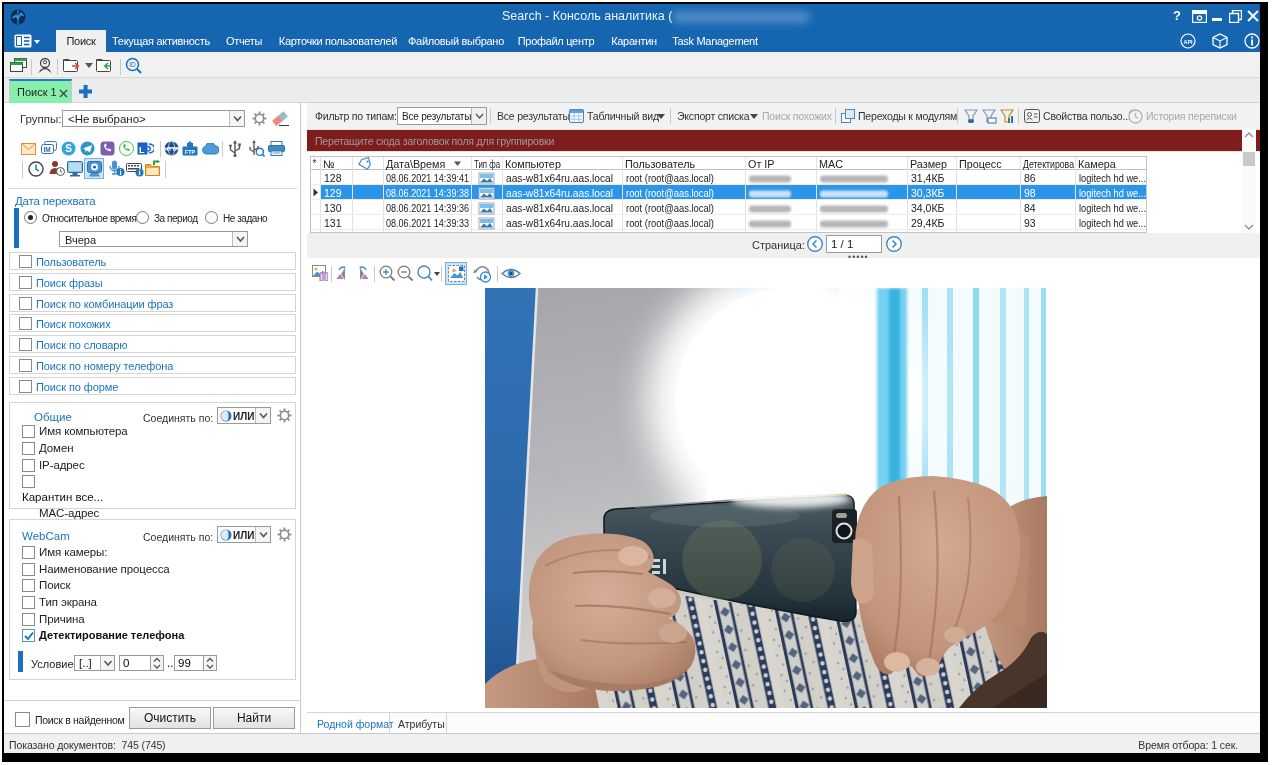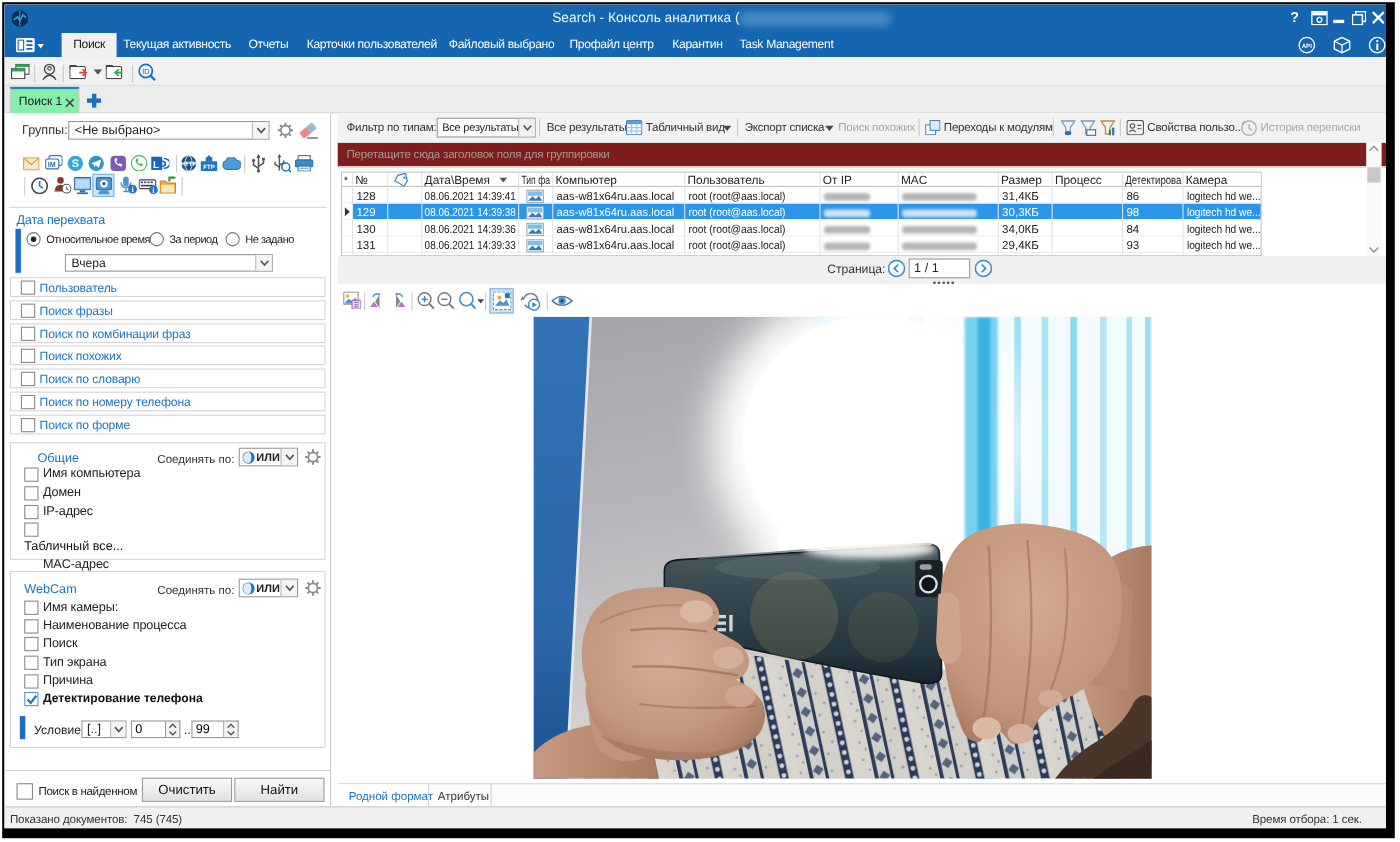--- a/index.html
+++ b/index.html
@@ -364,21 +364,21 @@
             </g>
           </svg>
   <span class="cb" style="left:12px;top:22px;"></span>
           <span class="abs" style="left:29px;top:22px;font-size:11.5px;letter-spacing:-0.1px;color:#222;">Имя компьютера</span>
   <span class="cb" style="left:12px;top:39px;"></span>
           <span class="abs" style="left:29px;top:39px;font-size:11.5px;letter-spacing:-0.1px;color:#222;">Домен</span>
   <span class="cb" style="left:12px;top:56px;"></span>
           <span class="abs" style="left:29px;top:56px;font-size:11.5px;letter-spacing:-0.1px;color:#222;">IP-адрес</span>
   <span class="cb" style="left:12px;top:72px;"></span>
           <span class="abs" style="left:29px;top:72px;font-size:11.5px;letter-spacing:-0.1px;color:#222;margin-top:32px;">MAC-адрес</span>
-  <span class="abs" style="left:12px;top:88px;font-size:11.5px;color:#111;">Табличный все...</span>
+  <span class="abs" style="left:12px;top:88px;font-size:11.5px;color:#111;">Карантин все...</span>
  </div>
  
  <div class="abs" style="left:5px;top:416px;width:287px;height:161px;border:1px solid #d5d5d5;">
   <span class="abs blue" style="left:12px;top:10px;font-size:11.5px;">WebCam</span>
   <span class="abs" style="left:133px;top:11px;font-size:10.5px;color:#333;">Соединять по:</span>
   <div class="abs" style="left:207px;top:6px;width:54px;height:17px;border:1px solid #999;background:#fff;">
     <svg class="abs" style="left:2px;top:2px" width="12" height="12">
               <circle cx="6" cy="6" r="5.5" fill="#2176c0"></circle>
               <path d="M6 1 a5 5 0 0 0 0 10 a2.5 5 0 0 0 0 -10" fill="#fff" opacity="0.85"></path>
             </svg>

